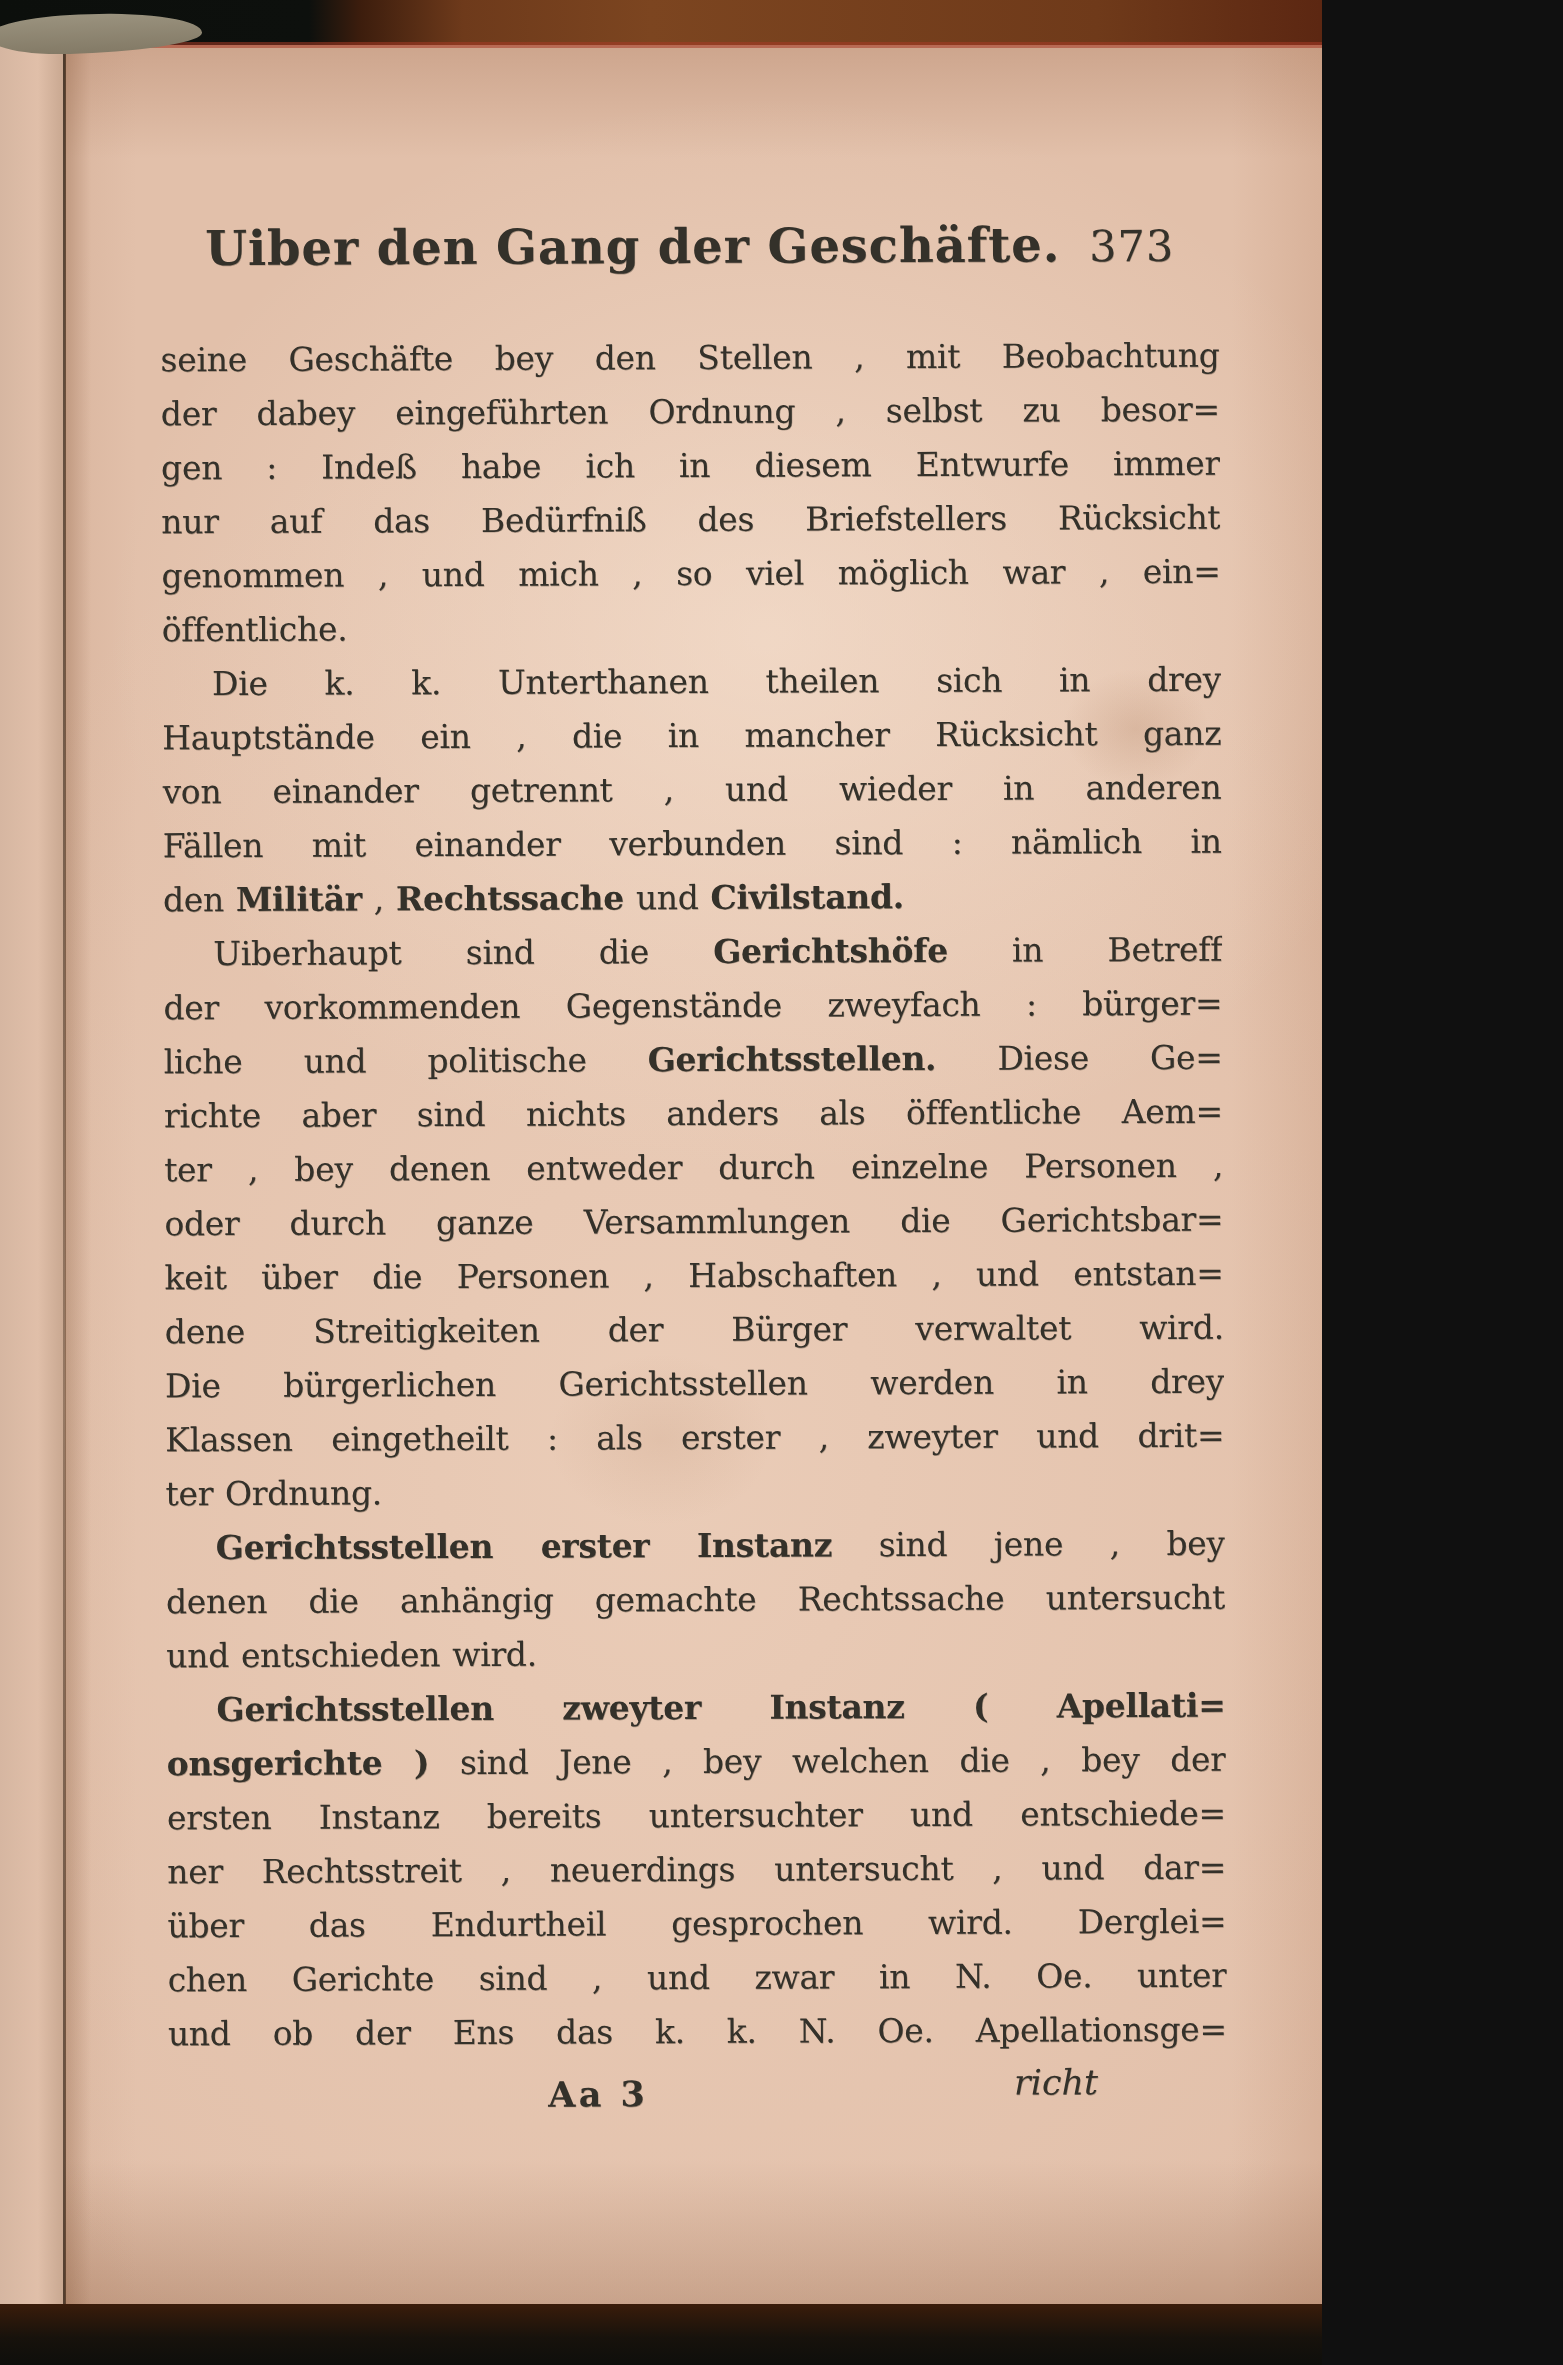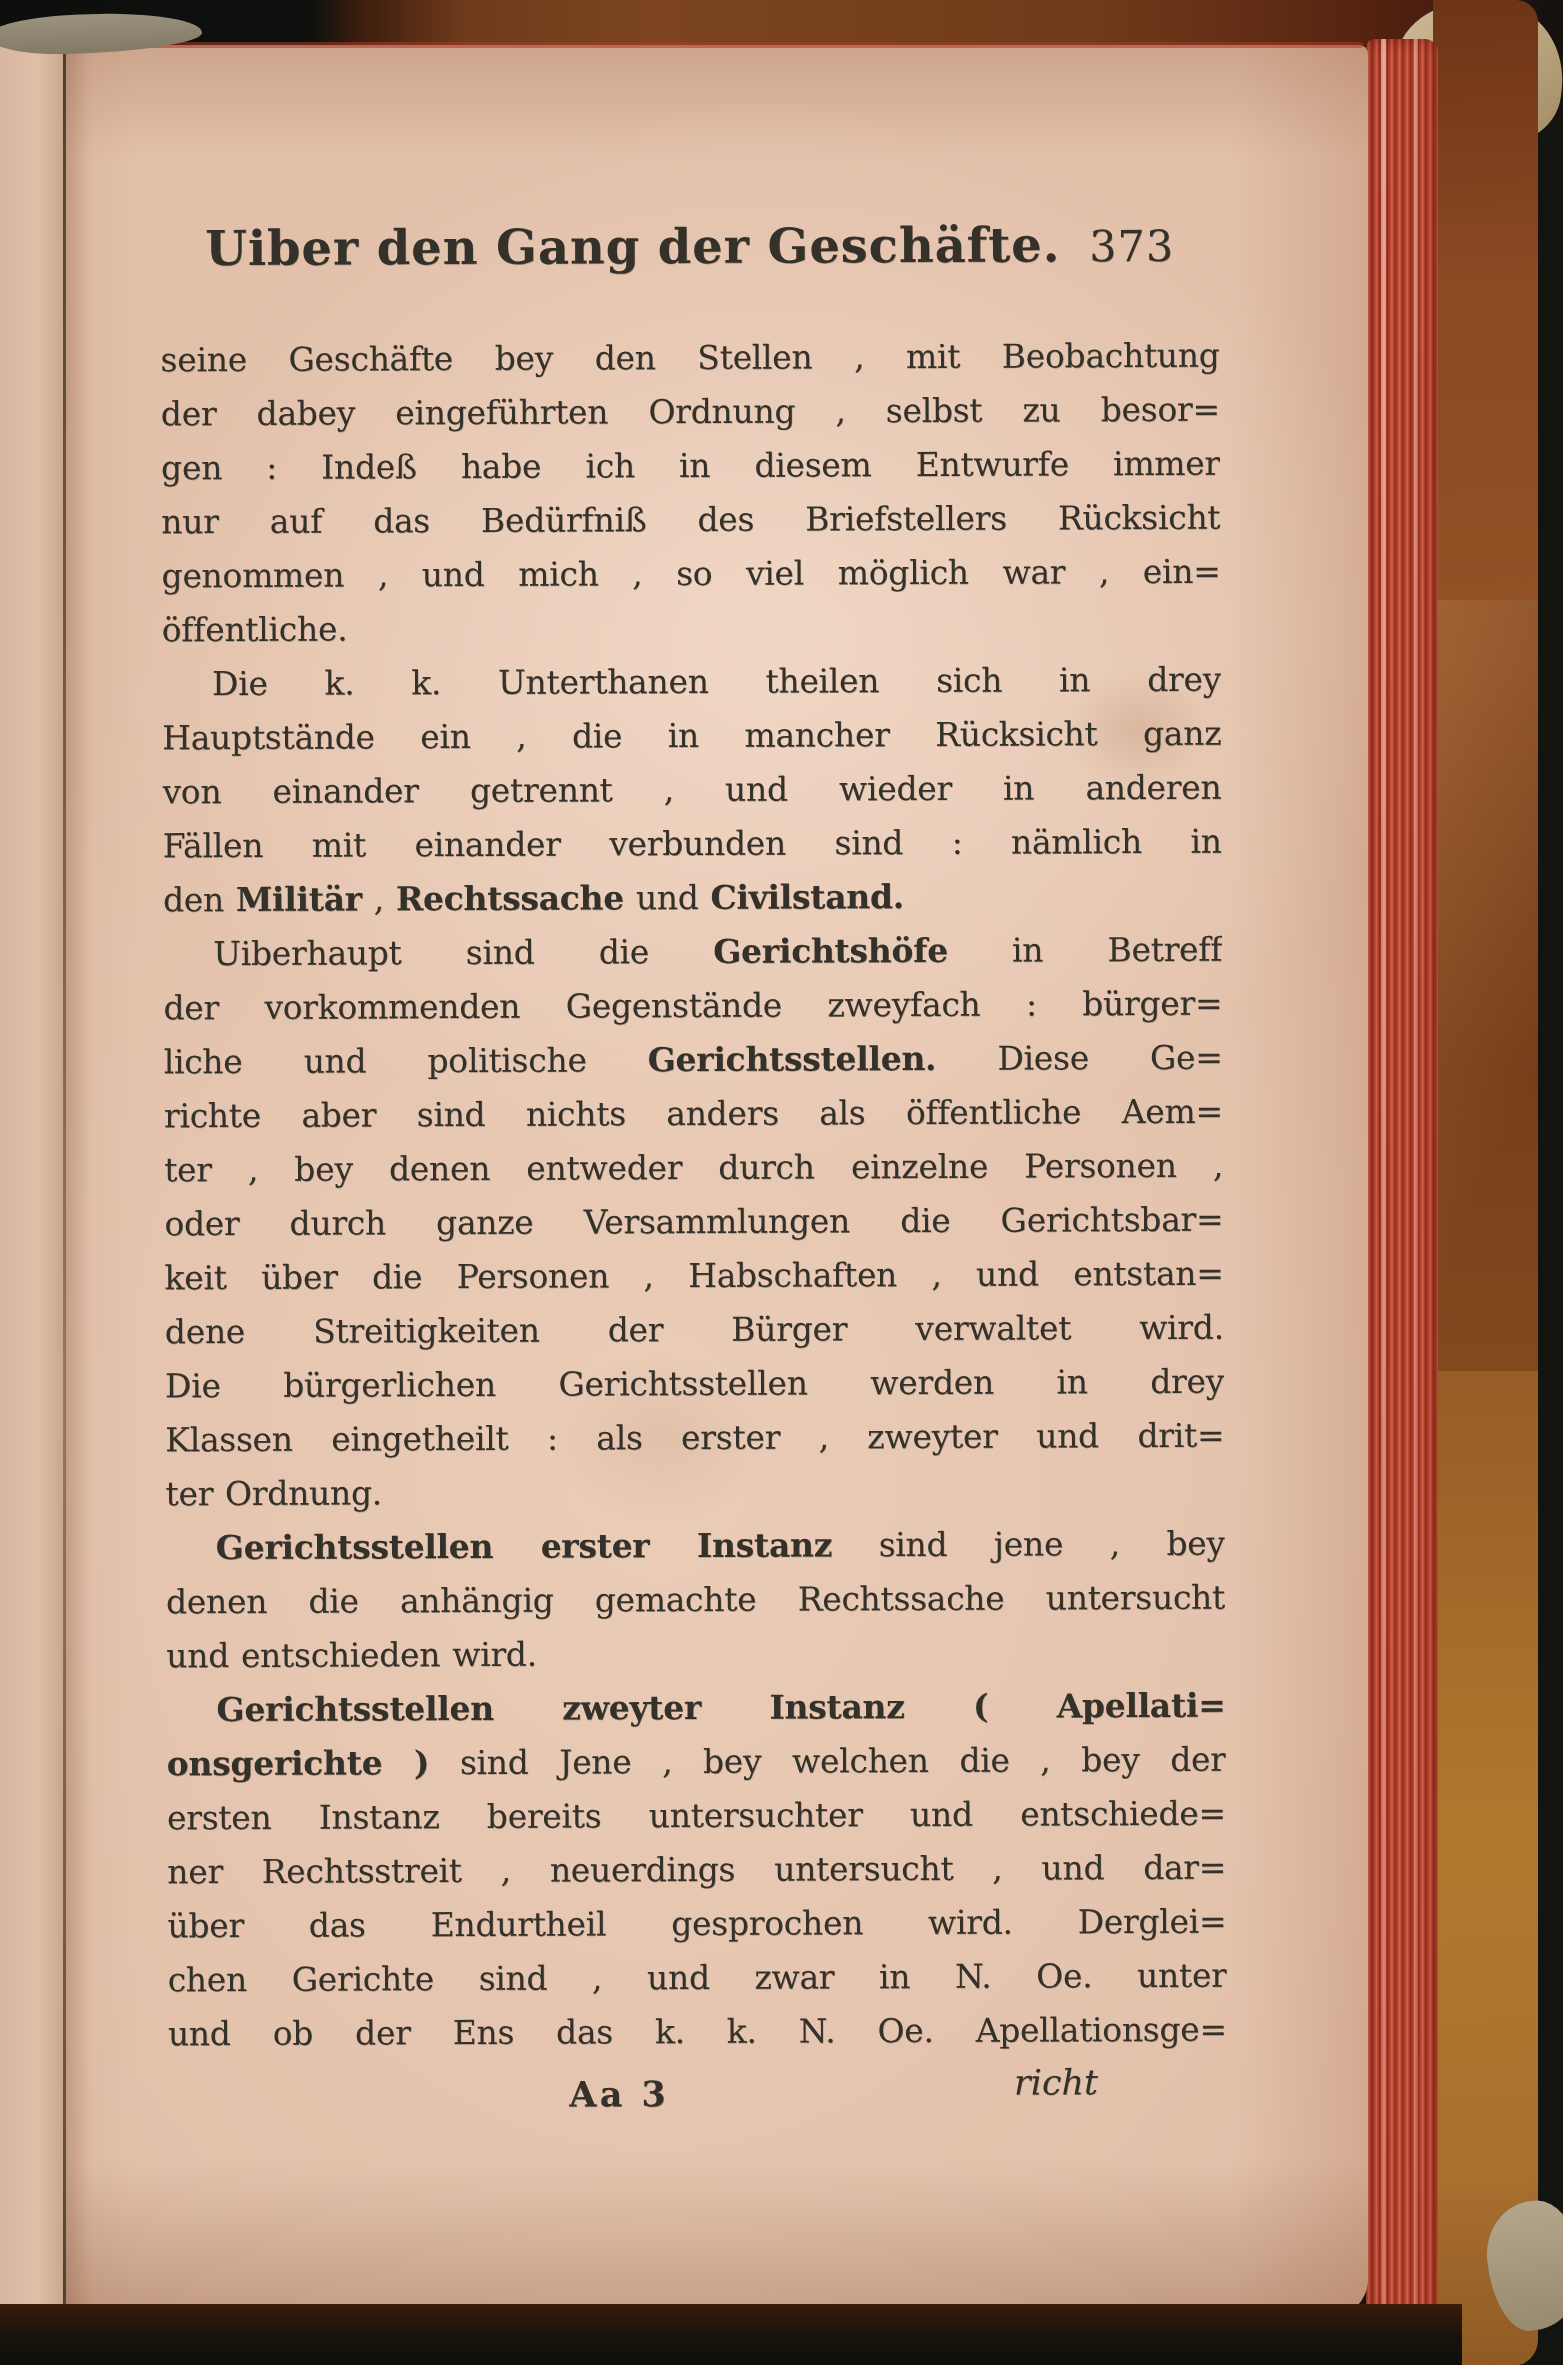--- a/index.html
+++ b/index.html
@@ -1,17 +1,17 @@
 <!DOCTYPE html>
 <html style="font-size:13.7px"><head>
 <meta charset="utf-8">
 <style>
   html,body { margin:0; padding:0; background:#101010; }
   .scene {
-    position:relative; width:1563px; height:2366px; overflow:hidden;
+    position:relative; width:1322px; height:2366px; overflow:hidden;
     background:#131310;
     font-family:"DejaVu Serif", serif;
   }
   
   .top-band {
     position:absolute; left:0; top:0; width:1563px; height:46px;
     background:linear-gradient(90deg,
       #0c0f0c 0px, #0d100d 309px, #3c1d0d 360px, #6e3a1b 463px,
       #7c4520 651px, #6f3a1a 1097px, #5c2712 1320px, #471c0e 1448px, #15120d 1543px);
   }
@@ -109,21 +109,21 @@
   .line {
     height:54px; line-height:54px; font-size:33px;
     letter-spacing:-0.3px; word-spacing:1.7px;
     text-align:justify; text-align-last:justify;
     overflow:hidden; white-space:nowrap;
   }
   .line.nojust { text-align:left; text-align-last:left; }
   .line.indent { padding-left:50px; }
   .b { font-weight:bold; }
   .page-footer { position:absolute; top:2064px; left:0; width:100%; height:60px; font-size:35px; }
-  .page-footer .sig   { position:absolute; left:401px; top:8.6px; font-weight:bold; letter-spacing:3.4px; }
+  .page-footer .sig   { position:absolute; left:380px; top:8.6px; font-weight:bold; letter-spacing:3.4px; }
   .page-footer .catch { position:absolute; right:129px; top:0;font-style:italic; }
 </style>
 </head>
 <body>
 
 <div class="scene">
 
   <div class="top-band"></div>
   <div class="torn-beige-topright"></div>
   <div class="cover-right"></div>

